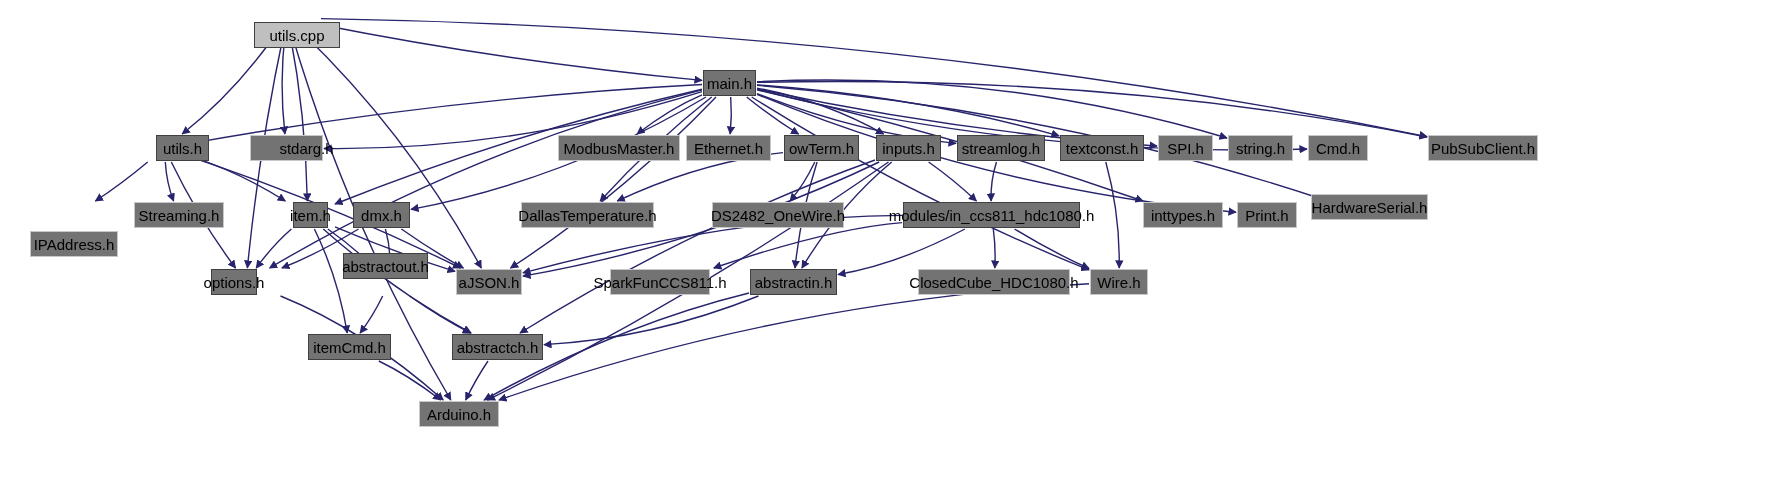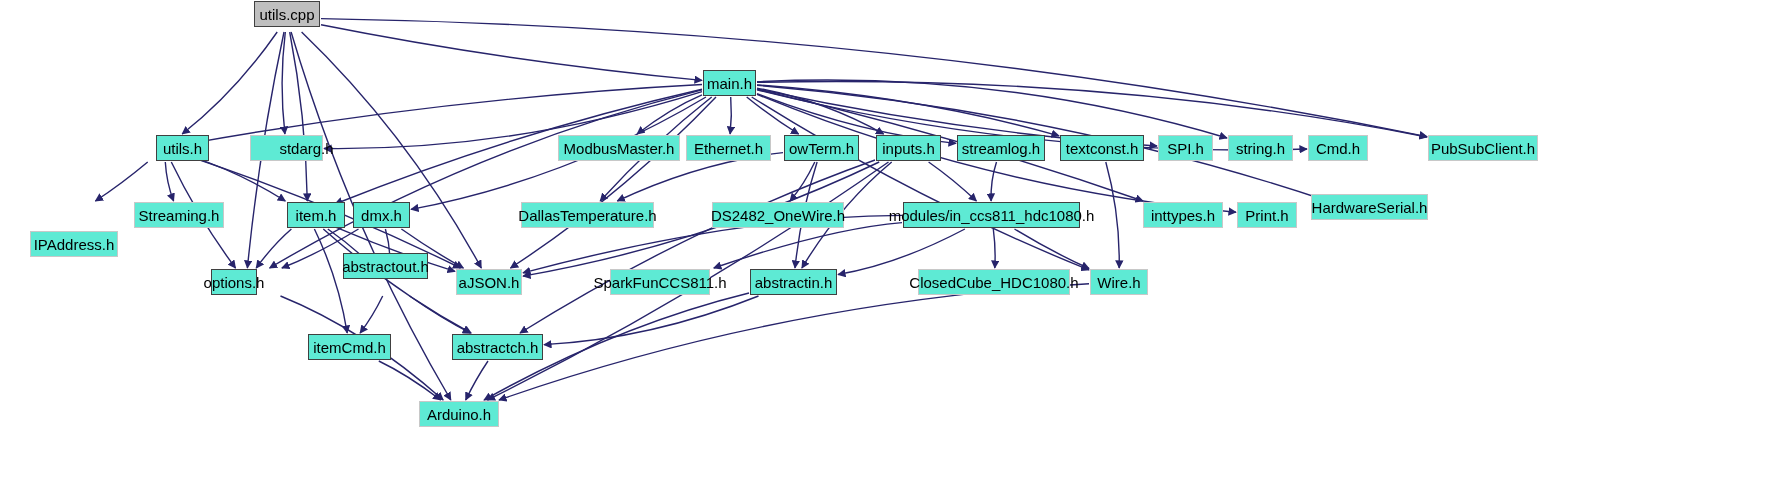--- a/index.html
+++ b/index.html
@@ -22,21 +22,21 @@
     width: 1770px;
     height: 485px;
   }
   .node {
     position: absolute;
     box-sizing: border-box;
     display: flex;
     align-items: center;
     justify-content: center;
     height: 26px;
-    background: #5eead4;
+    background: #737373;
     border: 1px solid #c8c8c8;
     font-size: 15px;
     color: #000000;
     white-space: nowrap;
     line-height: 1;
     z-index: 5;
   }
   .node.strong {
     border: 1.5px solid #404040;
   }
@@ -121,21 +121,21 @@
         <path d="M 409.6 296.0 Q 441.3 318.2 470.2 333.0" marker-end="url(#arrow)" stroke="#27246b"></path>
         <path d="M 758.5 296.0 Q 650.9 339.0 544.0 344.6" marker-end="url(#arrow)" stroke="#27246b"></path>
         <path d="M 749.0 293.0 Q 617.3 325.4 484.0 400.0" marker-end="url(#arrow)" stroke="#27246b"></path>
         <path d="M 378.8 361.0 Q 407.7 374.8 440.7 400.0" marker-end="url(#arrow)" stroke="#27246b"></path>
         <path d="M 488.0 361.0 Q 475.8 379.1 465.7 400.0" marker-end="url(#arrow)" stroke="#27246b"></path>
         <path d="M 280.5 296.0 Q 363.8 329.8 443.2 400.0" marker-end="url(#arrow)" stroke="#27246b"></path>
         <path d="M 1089.0 283.7 Q 779.7 301.6 499.0 400.0" marker-end="url(#arrow)" stroke="#27246b"></path>
       </g>
   </svg>
   <div id="node-layer">
-      <div class="node root" style="left: 254px; top: 1px; width: 66px;">
+      <div class="node root" style="left: 254px; top: 22px; width: 86px;">
         <span class="label">utils.cpp</span>
       </div>
       <div class="node strong" style="left: 703px; top: 70px; width: 53px;">
         <span class="label">main.h</span>
       </div>
       <div class="node strong" style="left: 138px; top: 135px; width: 53px; margin-left: 18px;">
         <span class="label">utils.h</span>
       </div>
       <div class="node" style="left: 250px; top: 135px; width: 73px; padding-left: 40px;">
         <span class="label">stdarg.h</span>
@@ -169,21 +169,21 @@
       </div>
       <div class="node" style="left: 1428px; top: 135px; width: 110px;">
         <span class="label">PubSubClient.h</span>
       </div>
       <div class="node" style="left: 30px; top: 202px; width: 88px; margin-top: 29px;">
         <span class="label">IPAddress.h</span>
       </div>
       <div class="node" style="left: 134px; top: 202px; width: 90px;">
         <span class="label">Streaming.h</span>
       </div>
-      <div class="node strong" style="left: 287px; top: 202px; width: 58px;">
+      <div class="node strong" style="left: 293px; top: 202px; width: 35px;">
         <span class="label">item.h</span>
       </div>
       <div class="node strong" style="left: 353px; top: 202px; width: 57px;">
         <span class="label">dmx.h</span>
       </div>
       <div class="node" style="left: 521px; top: 202px; width: 133px;">
         <span class="label">DallasTemperature.h</span>
       </div>
       <div class="node" style="left: 712px; top: 202px; width: 132px;">
         <span class="label">DS2482_OneWire.h</span>

